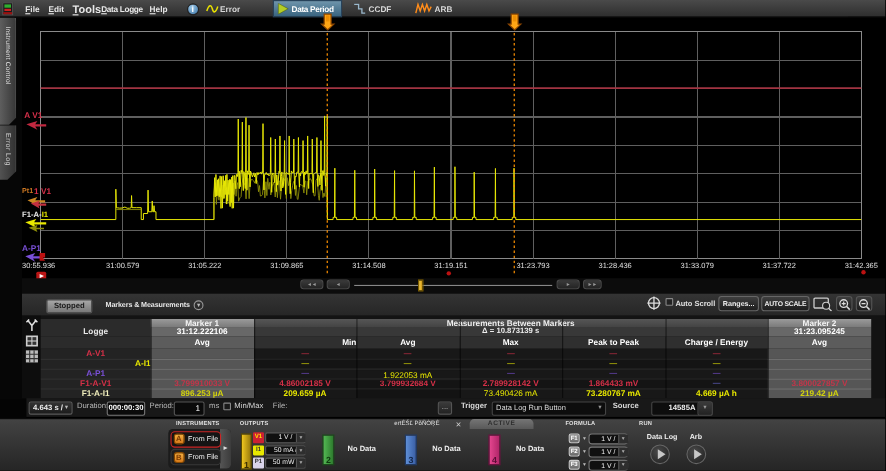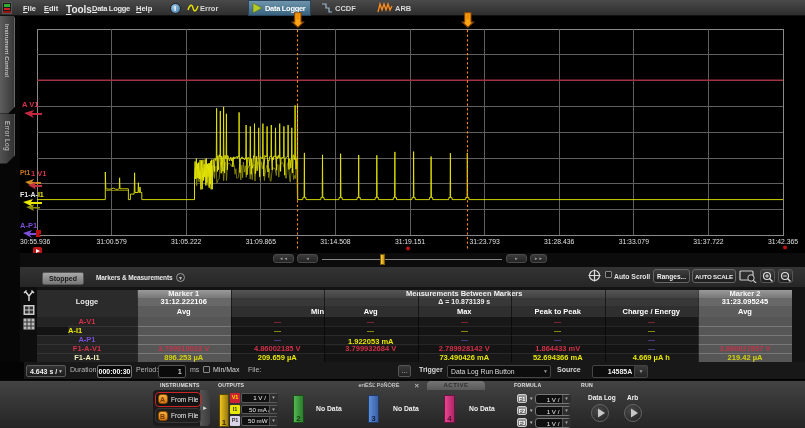--- a/index.html
+++ b/index.html
@@ -22,21 +22,21 @@
 <div class="abs" style="left:170px;top:2.5px;width:11px;height:11px;border-radius:50%;background:radial-gradient(circle at 35% 30%,#9cc8e8,#3a72a4);border:1px solid #222;"></div>
 <div class="lbl" style="left:174px;top:3.5px;font-size:8px;font-weight:bold;color:#fff;">i</div>
 <svg class="abs" style="left:187px;top:3px;" width="12" height="10">
       <path d="M1,7 C3,1 5,1 6,5 C7,9 9,9 11,3" stroke="#e8e000" stroke-width="1.4" fill="none"></path>
     </svg>
 <div class="lbl" style="left:200px;top:4px;font-size:7.5px;font-weight:bold;color:#d8d8d8;">Error</div>
 <div class="abs" style="left:248px;top:0;width:63px;height:16px;background:linear-gradient(#7297ae,#3c678b);background:linear-gradient(#6f95ac,#38637f);border:1px solid #27425a;"></div>
 <svg class="abs" style="left:252px;top:3px;" width="11" height="10">
       <path d="M1,0 L10,5 L1,10 Z" fill="#b3cc25" stroke="#4a5a10" stroke-width="0.5"></path>
     </svg>
-<div class="lbl" style="left:265px;top:4px;font-size:7.5px;font-weight:bold;color:#fff;letter-spacing:-0.3px;">Data Logger</div>
+<div class="lbl" style="left:265px;top:4px;font-size:7.5px;font-weight:bold;color:#fff;letter-spacing:-0.3px;">Data Period</div>
 <svg class="abs" style="left:321px;top:3px;" width="12" height="10">
       <path d="M1,1 L5,1 L5,5 L8,5 L8,9 L11,9" stroke="#9ab8cc" stroke-width="1.2" fill="none"></path>
     </svg>
 <div class="lbl" style="left:335px;top:4px;font-size:7.5px;font-weight:bold;color:#d8d8d8;">CCDF</div>
 <svg class="abs" style="left:377px;top:2px;" width="16" height="12">
       <path d="M1,10 L3,2 L5,8 L7,2 L9,8 L11,2 L13,8 L15,4" stroke="#ff8c1a" stroke-width="1.3" fill="none"></path>
     </svg>
 <div class="lbl" style="left:395px;top:4px;font-size:7.5px;font-weight:bold;color:#d8d8d8;">ARB</div>
 
 <div class="abs" style="left:0;top:16px;width:20px;height:346px;background:#060606;"></div>
@@ -175,21 +175,21 @@
 <div class="abs" style="left:698px;top:297.5px;width:94px;height:8.0px;background:#686868;color:#fff;font-size:7.5px;font-weight:bold;text-align:center;line-height:8.0px;overflow:hidden;">31:23.095245</div>
 <div class="abs" style="left:698px;top:305.5px;width:94px;height:11.0px;background:#5c5c5c;color:#fff;font-size:7.5px;font-weight:bold;text-align:center;line-height:11.0px;overflow:hidden;">Avg</div>
 <div class="abs" style="left:37px;top:316.5px;width:100px;height:9.1px;background:#232323;color:#d63048;font-size:7.5px;font-weight:bold;text-align:center;line-height:9.1px;overflow:hidden;">A-V1</div>
 <div class="abs" style="left:137px;top:316.5px;width:93.5px;height:9.1px;background:#565656;color:#d63048;font-size:7.5px;font-weight:bold;text-align:center;line-height:9.1px;overflow:hidden;"></div>
 <div class="abs" style="left:230.5px;top:316.5px;width:93.5px;height:9.1px;background:#181818;text-align:center;line-height:9.1px;overflow:hidden;"><span style="display:inline-block;width:7px;height:1.3px;background:#d63048;opacity:0.55;vertical-align:middle;"></span></div>
 <div class="abs" style="left:324px;top:316.5px;width:93.5px;height:9.1px;background:#181818;text-align:center;line-height:9.1px;overflow:hidden;"><span style="display:inline-block;width:7px;height:1.3px;background:#d63048;opacity:0.55;vertical-align:middle;"></span></div>
 <div class="abs" style="left:417.5px;top:316.5px;width:93.5px;height:9.1px;background:#181818;text-align:center;line-height:9.1px;overflow:hidden;"><span style="display:inline-block;width:7px;height:1.3px;background:#d63048;opacity:0.55;vertical-align:middle;"></span></div>
 <div class="abs" style="left:511px;top:316.5px;width:93.5px;height:9.1px;background:#181818;text-align:center;line-height:9.1px;overflow:hidden;"><span style="display:inline-block;width:7px;height:1.3px;background:#d63048;opacity:0.55;vertical-align:middle;"></span></div>
 <div class="abs" style="left:604.5px;top:316.5px;width:93.5px;height:9.1px;background:#181818;text-align:center;line-height:9.1px;overflow:hidden;"><span style="display:inline-block;width:7px;height:1.3px;background:#d63048;opacity:0.55;vertical-align:middle;"></span></div>
 <div class="abs" style="left:698px;top:316.5px;width:94px;height:9.1px;background:#565656;color:#d63048;font-size:7.5px;font-weight:bold;text-align:center;line-height:9.1px;overflow:hidden;"></div>
-<div class="abs" style="left:37px;top:325.6px;width:100px;height:9.1px;background:#232323;color:#e8e800;font-size:7.5px;font-weight:bold;text-align:left;line-height:9.1px;overflow:hidden;margin-left:31px;">A-I1</div>
+<div class="abs" style="left:37px;top:325.6px;width:100px;height:9.1px;background:#232323;color:#e8e800;font-size:7.5px;font-weight:bold;text-align:right;line-height:9.1px;overflow:hidden;">A-I1</div>
 <div class="abs" style="left:137px;top:325.6px;width:93.5px;height:9.1px;background:#565656;color:#e8e800;font-size:7.5px;font-weight:bold;text-align:center;line-height:9.1px;overflow:hidden;"></div>
 <div class="abs" style="left:230.5px;top:325.6px;width:93.5px;height:9.1px;background:#141414;text-align:center;line-height:9.1px;overflow:hidden;"><span style="display:inline-block;width:7px;height:1.3px;background:#e8e800;opacity:0.55;vertical-align:middle;"></span></div>
 <div class="abs" style="left:324px;top:325.6px;width:93.5px;height:9.1px;background:#141414;text-align:center;line-height:9.1px;overflow:hidden;"><span style="display:inline-block;width:7px;height:1.3px;background:#e8e800;opacity:0.55;vertical-align:middle;"></span></div>
 <div class="abs" style="left:417.5px;top:325.6px;width:93.5px;height:9.1px;background:#141414;text-align:center;line-height:9.1px;overflow:hidden;"><span style="display:inline-block;width:7px;height:1.3px;background:#e8e800;opacity:0.55;vertical-align:middle;"></span></div>
 <div class="abs" style="left:511px;top:325.6px;width:93.5px;height:9.1px;background:#141414;text-align:center;line-height:9.1px;overflow:hidden;"><span style="display:inline-block;width:7px;height:1.3px;background:#e8e800;opacity:0.55;vertical-align:middle;"></span></div>
 <div class="abs" style="left:604.5px;top:325.6px;width:93.5px;height:9.1px;background:#141414;text-align:center;line-height:9.1px;overflow:hidden;"><span style="display:inline-block;width:7px;height:1.3px;background:#e8e800;opacity:0.55;vertical-align:middle;"></span></div>
 <div class="abs" style="left:698px;top:325.6px;width:94px;height:9.1px;background:#565656;color:#e8e800;font-size:7.5px;font-weight:bold;text-align:center;line-height:9.1px;overflow:hidden;"></div>
 <div class="abs" style="left:37px;top:334.7px;width:100px;height:9.1px;background:#232323;color:#7a50d8;font-size:7.5px;font-weight:bold;text-align:center;line-height:9.1px;overflow:hidden;">A-P1</div>
 <div class="abs" style="left:137px;top:334.7px;width:93.5px;height:9.1px;background:#565656;color:#7a50d8;font-size:7.5px;font-weight:bold;text-align:center;line-height:9.1px;overflow:hidden;"></div>
 <div class="abs" style="left:230.5px;top:334.7px;width:93.5px;height:9.1px;background:#181818;text-align:center;line-height:9.1px;overflow:hidden;"><span style="display:inline-block;width:7px;height:1.3px;background:#7a50d8;opacity:0.55;vertical-align:middle;"></span></div>
@@ -202,23 +202,23 @@
 <div class="abs" style="left:137px;top:343.8px;width:93.5px;height:9.1px;background:#565656;color:#d63048;font-size:7.5px;font-weight:bold;text-align:center;line-height:9.1px;overflow:hidden;"><span style="opacity:0.85">3.799910033 V</span></div>
 <div class="abs" style="left:230.5px;top:343.8px;width:93.5px;height:9.1px;background:#141414;color:#d63048;font-size:7.5px;font-weight:bold;text-align:center;line-height:9.1px;overflow:hidden;">4.86002185 V</div>
 <div class="abs" style="left:324px;top:343.8px;width:93.5px;height:9.1px;background:#141414;color:#d63048;font-size:7.5px;font-weight:bold;text-align:center;line-height:9.1px;overflow:hidden;">3.799932684 V</div>
 <div class="abs" style="left:417.5px;top:343.8px;width:93.5px;height:9.1px;background:#141414;color:#d63048;font-size:7.5px;font-weight:bold;text-align:center;line-height:9.1px;overflow:hidden;">2.789928142 V</div>
 <div class="abs" style="left:511px;top:343.8px;width:93.5px;height:9.1px;background:#141414;color:#d63048;font-size:7.5px;font-weight:bold;text-align:center;line-height:9.1px;overflow:hidden;">1.864433 mV</div>
 <div class="abs" style="left:604.5px;top:343.8px;width:93.5px;height:9.1px;background:#141414;text-align:center;line-height:9.1px;overflow:hidden;"><span style="display:inline-block;width:7px;height:1.3px;background:#6a6ad8;opacity:0.55;vertical-align:middle;"></span></div>
 <div class="abs" style="left:698px;top:343.8px;width:94px;height:9.1px;background:#565656;color:#d63048;font-size:7.5px;font-weight:bold;text-align:center;line-height:9.1px;overflow:hidden;"><span style="opacity:0.85">3.800027857 V</span></div>
 <div class="abs" style="left:37px;top:352.9px;width:100px;height:9.1px;background:#232323;color:#f0eebc;font-size:7.5px;font-weight:bold;text-align:center;line-height:9.1px;overflow:hidden;">F1-A-I1</div>
 <div class="abs" style="left:137px;top:352.9px;width:93.5px;height:9.1px;background:#565656;color:#e8e800;font-size:7.5px;font-weight:bold;text-align:center;line-height:9.1px;overflow:hidden;"><span style="opacity:0.85">896.253 µA</span></div>
 <div class="abs" style="left:230.5px;top:352.9px;width:93.5px;height:9.1px;background:#181818;color:#e8e800;font-size:7.5px;font-weight:bold;text-align:center;line-height:9.1px;overflow:hidden;">209.659 µA</div>
-<div class="abs" style="left:324px;top:337px;width:93.5px;height:9.1px;background:#181818;color:#e8e800;font-size:7.5px;font-weight:bold;text-align:center;line-height:9.1px;overflow:hidden;">1.922053 mA</div>
-<div class="abs" style="left:417.5px;top:352.9px;width:93.5px;height:9.1px;background:#181818;color:#e8e800;font-size:7.5px;font-weight:bold;text-align:center;line-height:9.1px;overflow:hidden;">73.490426 mA</div>
-<div class="abs" style="left:511px;top:352.9px;width:93.5px;height:9.1px;background:#181818;color:#e8e800;font-size:7.5px;font-weight:bold;text-align:center;line-height:9.1px;overflow:hidden;">52.694366 mA</div>
+<div class="abs" style="left:324px;top:337px;width:93.5px;height:9.1px;background:#181818;color:#e8e800;font-size:7.5px;font-weight:normal;text-align:center;line-height:9.1px;overflow:hidden;">1.922053 mA</div>
+<div class="abs" style="left:417.5px;top:352.9px;width:93.5px;height:9.1px;background:#181818;color:#e8e800;font-size:7.5px;font-weight:normal;text-align:center;line-height:9.1px;overflow:hidden;">73.490426 mA</div>
+<div class="abs" style="left:511px;top:352.9px;width:93.5px;height:9.1px;background:#181818;color:#e8e800;font-size:7.5px;font-weight:bold;text-align:center;line-height:9.1px;overflow:hidden;">73.280767 mA</div>
 <div class="abs" style="left:604.5px;top:352.9px;width:93.5px;height:9.1px;background:#181818;color:#e8e800;font-size:7.5px;font-weight:bold;text-align:center;line-height:9.1px;overflow:hidden;">4.669 µA h</div>
 <div class="abs" style="left:698px;top:352.9px;width:94px;height:9.1px;background:#565656;color:#e8e800;font-size:7.5px;font-weight:bold;text-align:center;line-height:9.1px;overflow:hidden;"><span style="opacity:0.85">219.42 µA</span></div>
 <div class="abs" style="left:37px;top:325.6px;width:755px;height:1px;background:rgba(255,255,255,0.08);"></div>
 <div class="abs" style="left:137px;top:325.6px;width:93.5px;height:1px;background:rgba(255,255,255,0.14);"></div>
 <div class="abs" style="left:698px;top:325.6px;width:94px;height:1px;background:rgba(255,255,255,0.14);"></div>
 <div class="abs" style="left:37px;top:334.7px;width:755px;height:1px;background:rgba(255,255,255,0.08);"></div>
 <div class="abs" style="left:137px;top:334.7px;width:93.5px;height:1px;background:rgba(255,255,255,0.14);"></div>
 <div class="abs" style="left:698px;top:334.7px;width:94px;height:1px;background:rgba(255,255,255,0.14);"></div>
 <div class="abs" style="left:37px;top:343.8px;width:755px;height:1px;background:rgba(255,255,255,0.08);"></div>
 <div class="abs" style="left:137px;top:343.8px;width:93.5px;height:1px;background:rgba(255,255,255,0.14);"></div>

